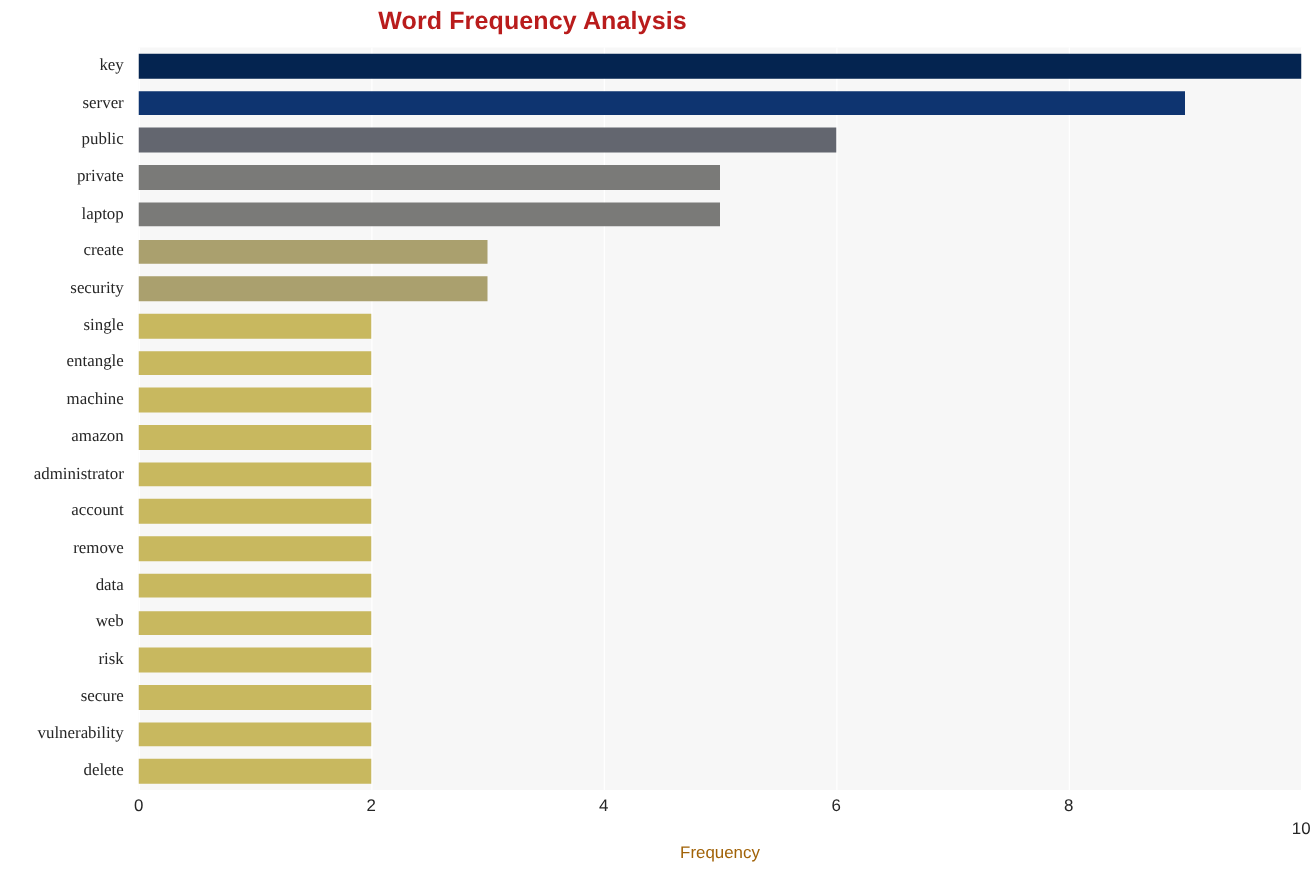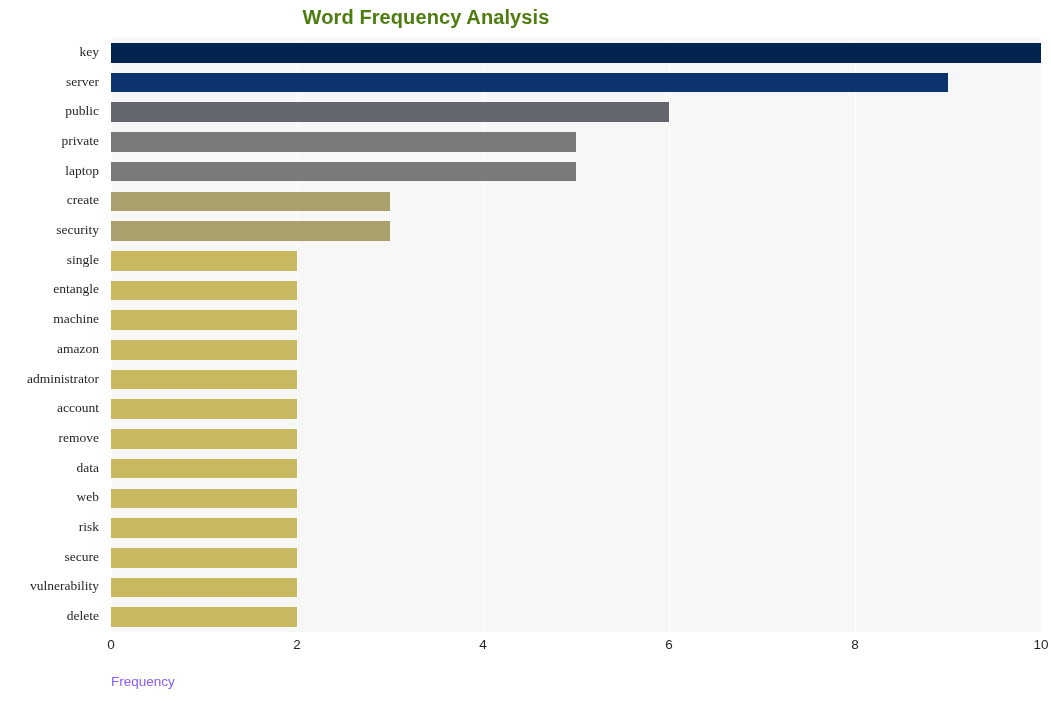--- a/index.html
+++ b/index.html
@@ -23,21 +23,21 @@
 
   
   #chart-title {
     position: absolute;
     left: 0;
     top: 6px;
     width: 852px;
     text-align: center;
     font-size: 20px;
     font-weight: bold;
-    color: #4d7c0f;
+    color: #b91c1c;
     letter-spacing: 0.1px;
   }
 
   
   #plot-area {
     position: absolute;
     left: 111px;
     top: 38px;
     width: 930px;
     height: 594px;
@@ -105,23 +105,23 @@
     font-size: 13.5px;
     color: #262626;
     white-space: nowrap;
   }
 
   #x-axis-title {
     position: absolute;
     left: 111px;
     top: 674px;
     width: 930px;
-    text-align: left;
+    text-align: center;
     font-size: 13.5px;
-    color: #8b5cf6;
+    color: #a16207;
   }
 </style>
 </head>
 <body>
 
 <div id="figure">
 
   <div id="chart-title">Word Frequency Analysis</div>
 
   <div id="plot-area">
@@ -179,18 +179,18 @@
       <div class="y-tick-label" style="top: 540.45px; padding-right: 6px;">vulnerability</div>
       <div class="y-tick-label" style="top: 570.15px; padding-right: 6px;">delete</div>
     </div>
 
   <div id="x-axis-labels">
       <div class="x-tick-label" style="left: 111px;">0</div>
       <div class="x-tick-label" style="left: 297px;">2</div>
       <div class="x-tick-label" style="left: 483px;">4</div>
       <div class="x-tick-label" style="left: 669px;">6</div>
       <div class="x-tick-label" style="left: 855px;">8</div>
-      <div class="x-tick-label" style="left: 1041px;">10</div>
+      <div class="x-tick-label" style="left: 1041px; margin-top: 18px;">10</div>
     </div>
 
   <div id="x-axis-title">Frequency</div>
 
 </div>
 
 </body></html>

